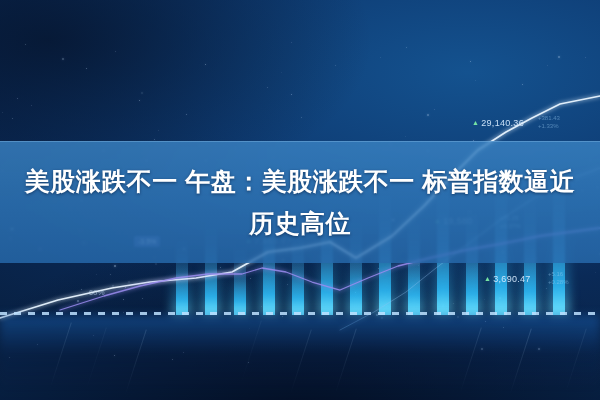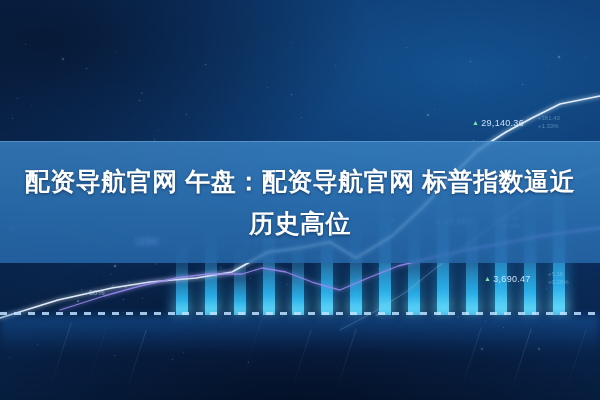--- a/index.html
+++ b/index.html
@@ -316,15 +316,15 @@
       <div class="sub" style="left: 500px; top: 214px;">
         <div>+71.25</div>
         <div>+0.37%</div>
       </div>
       <div class="pct" style="left: 86px; top: 288px;">-60%</div>
       <div class="chip" style="left: 134px; top: 236px;">-3.5%</div>
     </div>
 
   <div class="band"></div>
   <div class="band-top"></div>
-  <div class="headline">配资导航官网 午盘：配资导航官网 标普指数逼近历史高位</div>
+  <div class="headline">美股涨跌不一 午盘：美股涨跌不一 标普指数逼近历史高位</div>
 
 </div>
 
 </body></html>

